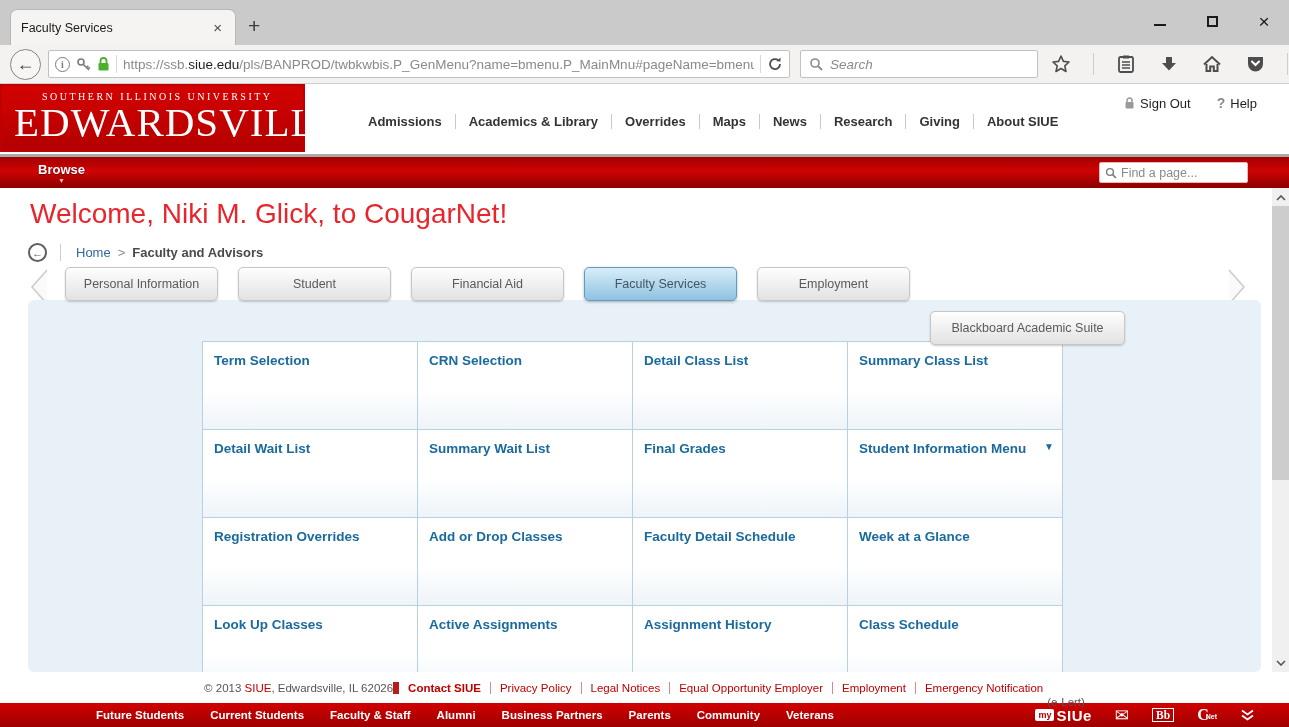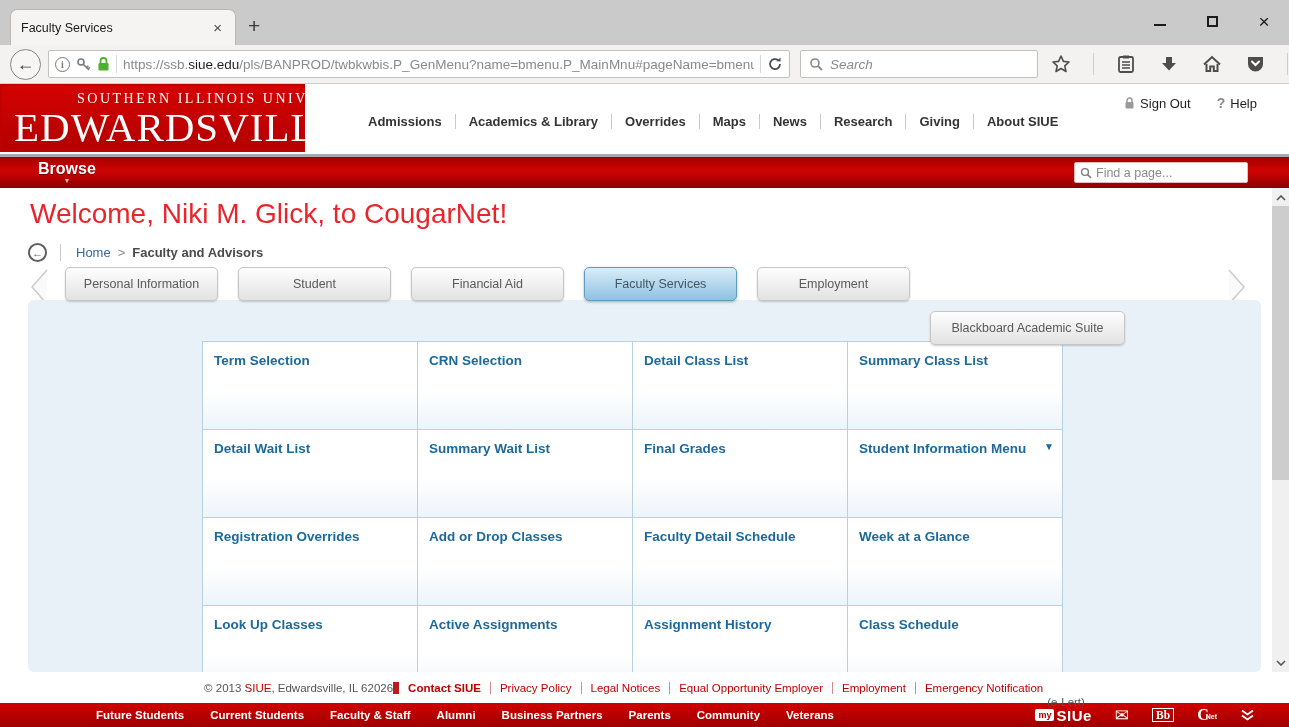--- a/index.html
+++ b/index.html
@@ -41,38 +41,38 @@
   .searchbar input::placeholder { color:#8a8a8a; font-style:italic; }
   .tb-icons { display:flex; align-items:center; margin-left:12px; gap:21px; }
   .tb-icon { width:22px; height:22px; display:flex; align-items:center; justify-content:center; }
   .tbsep { width:1px; height:22px; background:#cfcecd; }
 
   
   .site-header { height:70px; background:#fff; position:relative; }
   .logo-box { position:absolute; left:0; top:0; width:305px; height:68px;
     background:linear-gradient(#d40202,#b30000); color:#fff; cursor:pointer;
     font-family:"Liberation Serif", serif; padding:7px 0 0 14px; box-shadow:inset 0 0 0 2px #c00000; }
-  .logo-top { font-size:14px; letter-spacing:2.5px; margin-left:63px; white-space:nowrap; }
+  .logo-top { font-size:10px; letter-spacing:2.5px; margin-left:28px; white-space:nowrap; }
   .logo-main { font-size:41px; letter-spacing:1px; line-height:1.0; white-space:nowrap;
     border-bottom:2px solid #fff; display:inline-block; padding-bottom:14px; }
   .site-nav { position:absolute; left:355px; top:30px; display:flex; font-size:13px; font-weight:bold; color:#333; }
   .site-nav span { padding:0 13px; border-right:1px solid #c9c9c9; cursor:pointer; white-space:nowrap; }
   .site-nav span:last-child { border-right:none; }
   .header-right { position:absolute; right:32px; top:11px; display:flex; gap:26px; align-items:center;
     font-size:13px; color:#1f1f1f; }
   .hr-item { display:flex; align-items:center; gap:5px; cursor:pointer; }
   .qmark { color:#8a8a8a; font-weight:bold; font-size:14px; }
 
   
   .browse-bar { height:34px; border-top:3px solid #a9a9a9;
     background:linear-gradient(#a30000,#cf0303 45%,#8c0000); position:relative; }
   .browse-item { position:absolute; left:38px; top:3px; text-align:center; cursor:pointer; }
-  .browse-label { color:#fff; font-weight:bold; font-size:16px; text-shadow:0 1px 1px rgba(0,0,0,.45); }
+  .browse-label { color:#fff; font-weight:bold; font-size:13px; text-shadow:0 1px 1px rgba(0,0,0,.45); }
   .browse-caret { display:block; color:#f4b9b9; font-size:7px; line-height:5px; }
-  .find-box { position:absolute; right:41px; top:5px; width:174px; height:21px; background:#fff;
+  .find-box { position:absolute; right:41px; top:5px; width:149px; height:21px; background:#fff;
     border:1px solid #e6baba; border-radius:2px; display:flex; align-items:center; padding:0 5px; gap:4px; }
   .find-box input { border:none; outline:none; width:100%; font-size:12.5px; color:#555;
     font-family:"Liberation Sans",sans-serif; }
   .find-box input::placeholder { color:#8a8a8a; }
 
   
   .content { position:relative; height:484px; background:#fff; overflow:hidden; }
   .welcome { position:absolute; left:30px; top:10px; font-size:28px; color:#e9252c; white-space:nowrap; }
   .breadcrumb { position:absolute; left:28px; top:55px; display:flex; align-items:center; font-size:13px; }
   .bc-back { width:19px; height:19px; border:2px solid #5f5f5f; border-radius:50%; color:#5f5f5f;

